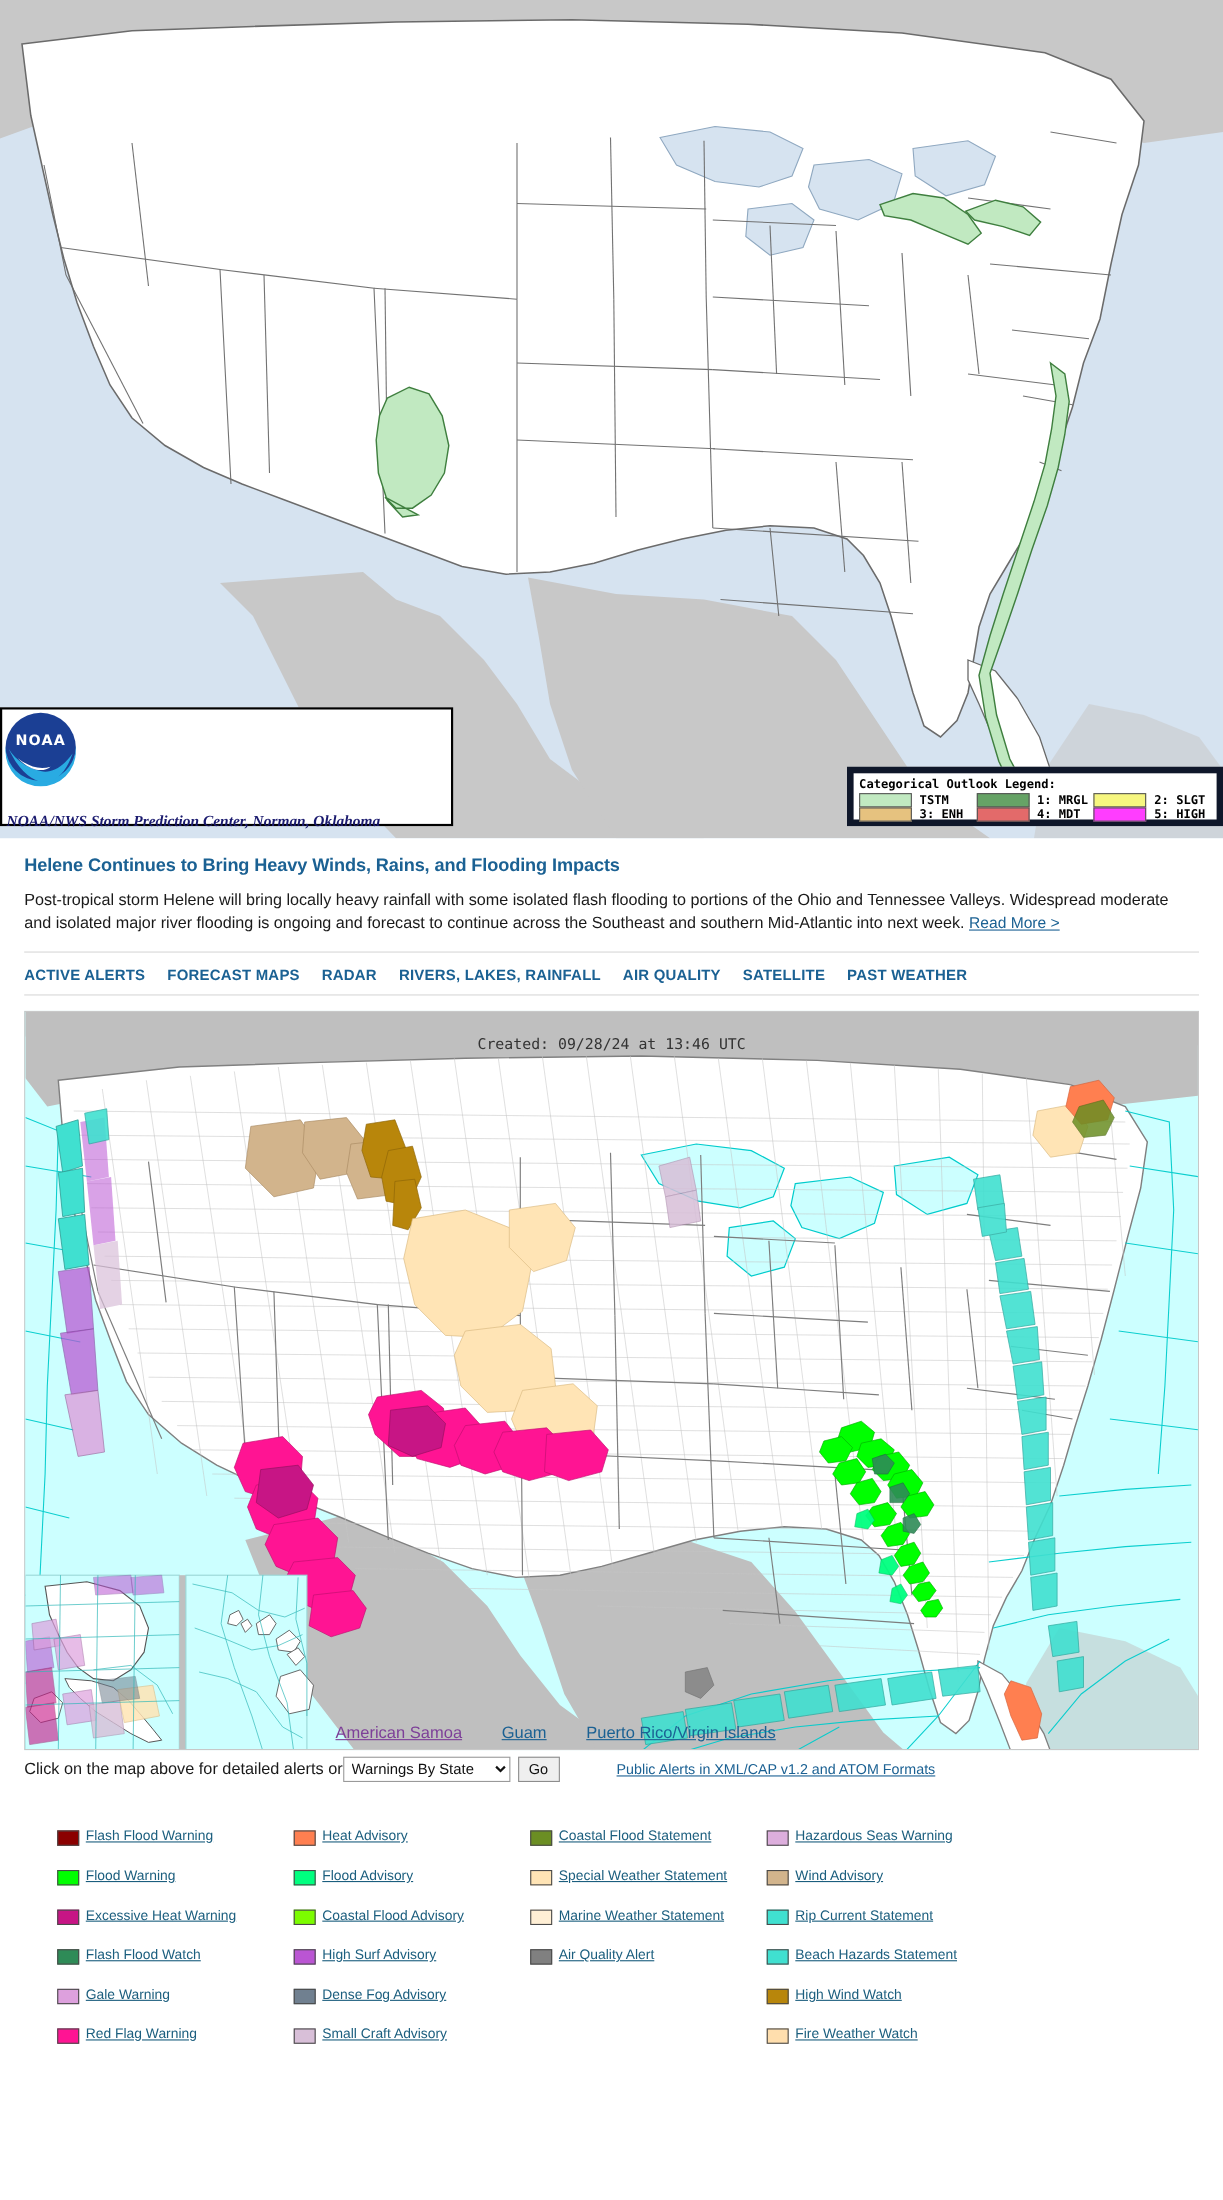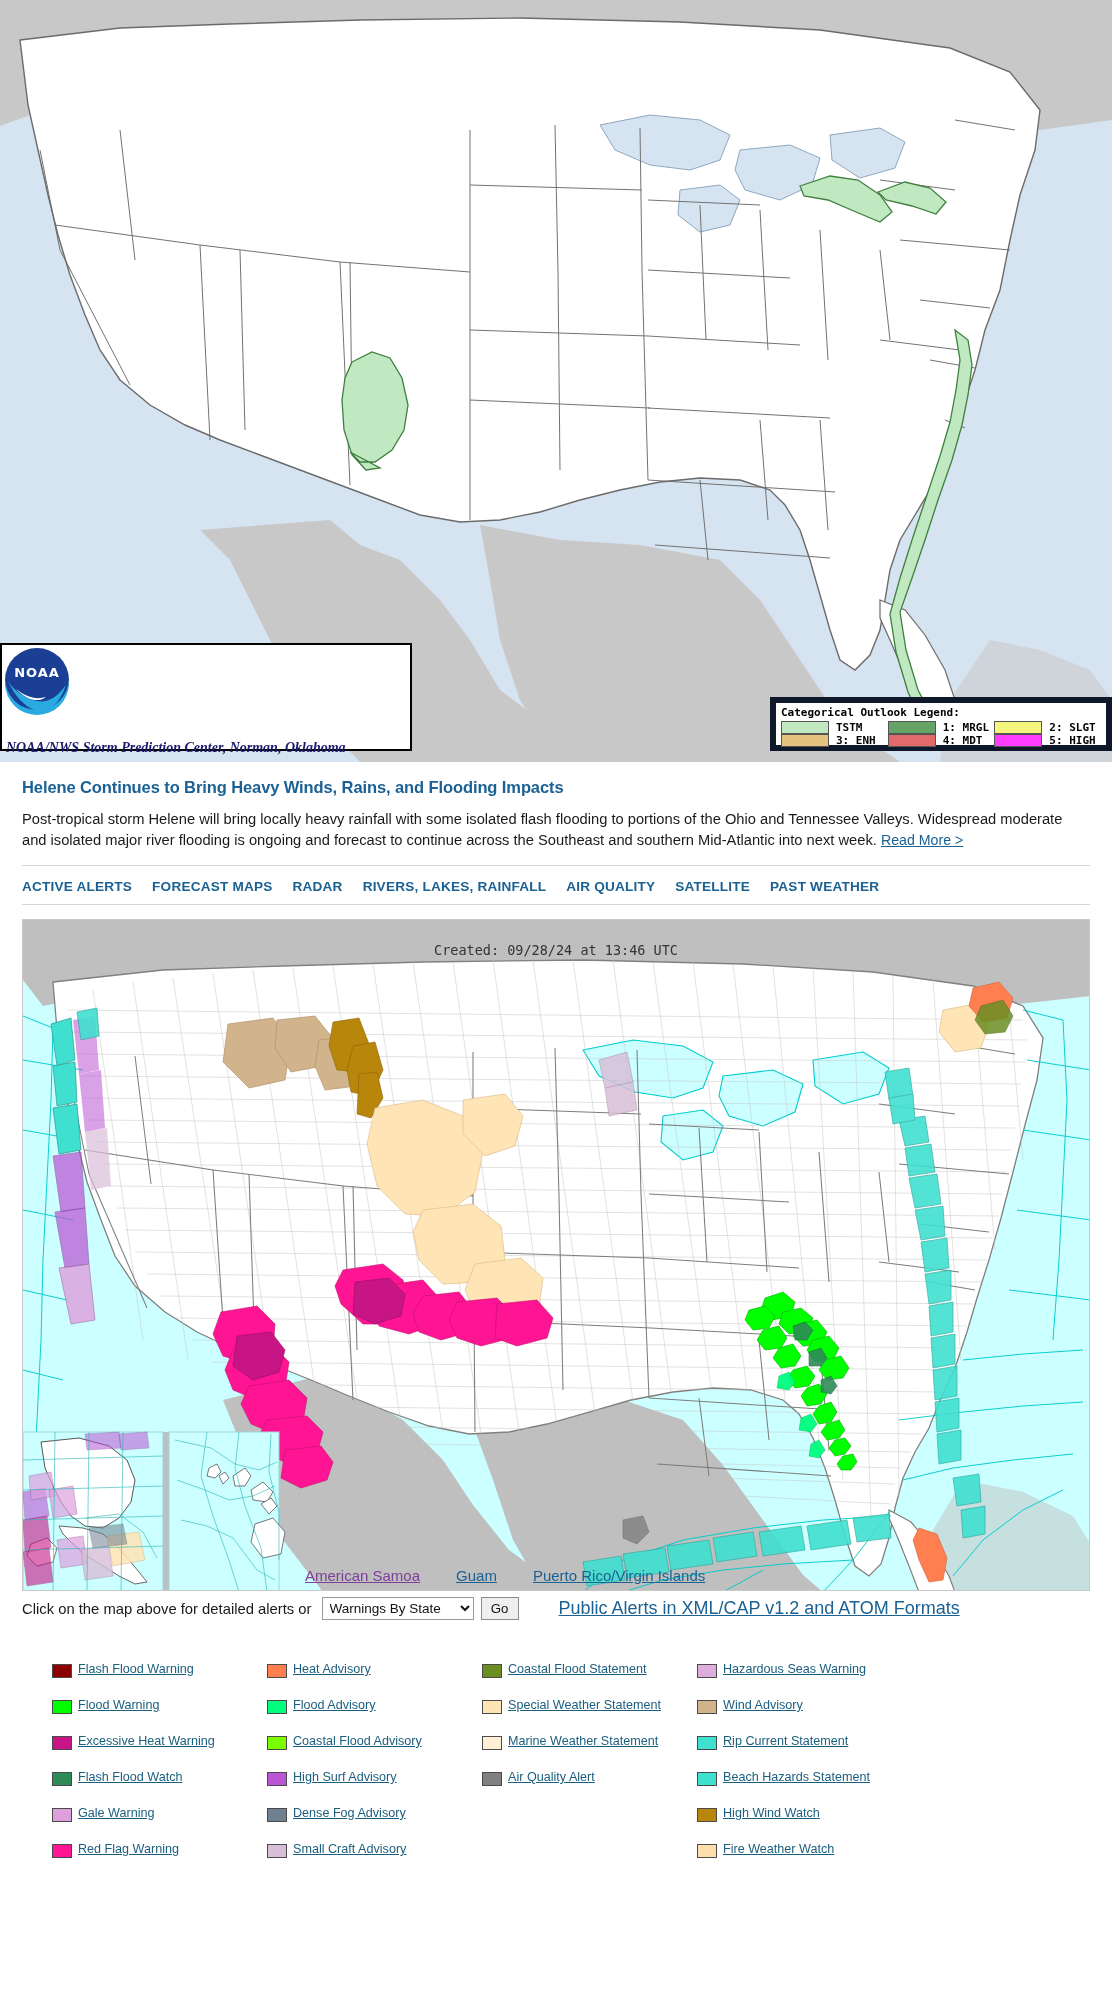--- a/index.html
+++ b/index.html
@@ -153,44 +153,43 @@
   
   .controls {
     display:flex;
     align-items:center;
     padding:6px 22px 0 22px;
     width:1112px;
     position:relative;
   }
   .controls-label { font-size:14.8px; color:#1a1a1a; }
   .state-select {
-    margin-left:10px;
     width:152px; height:23px;
     font-family:"Liberation Sans", sans-serif;
     font-size:13.5px;
     padding:1px 3px;
     border:1px solid #9a9a9a;
     background:#ffffff;
     color:#111;
   }
   .go-btn {
     margin-left:7px;
     height:23px; min-width:38px;
     font-family:"Liberation Sans", sans-serif;
     font-size:13.2px;
     border:1px solid #8d8d8d;
     background:#efefef;
     color:#111;
     cursor:pointer;
   }
   .xml-link {
-    margin-left:40px;
+    margin-left:52px;
     color:#1b6193;
     text-decoration:underline;
-    font-size:18px;
+    font-size:13px;
     cursor:pointer;
   }
 
   
   .legend-grid {
     display:grid;
     grid-template-columns:215px 215px 215px 240px;
     column-gap:0px;
     padding:42px 0 0 52px;
     width:1112px;

